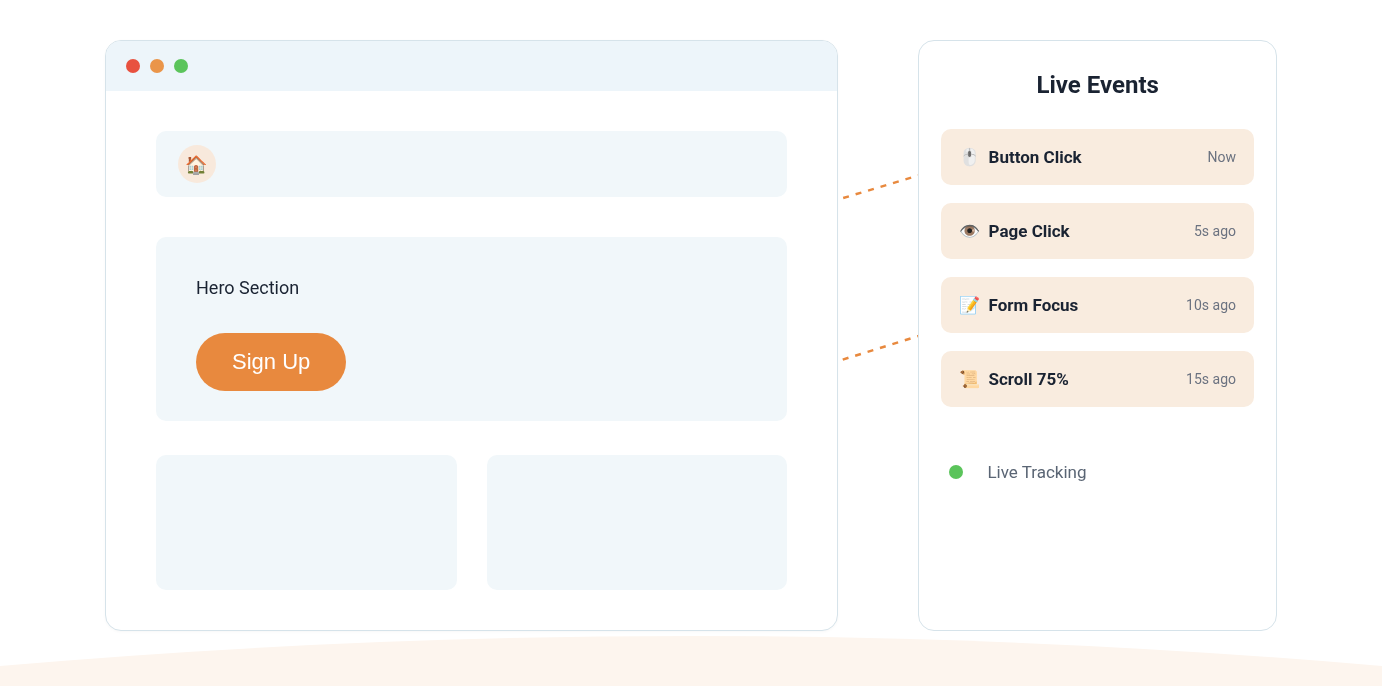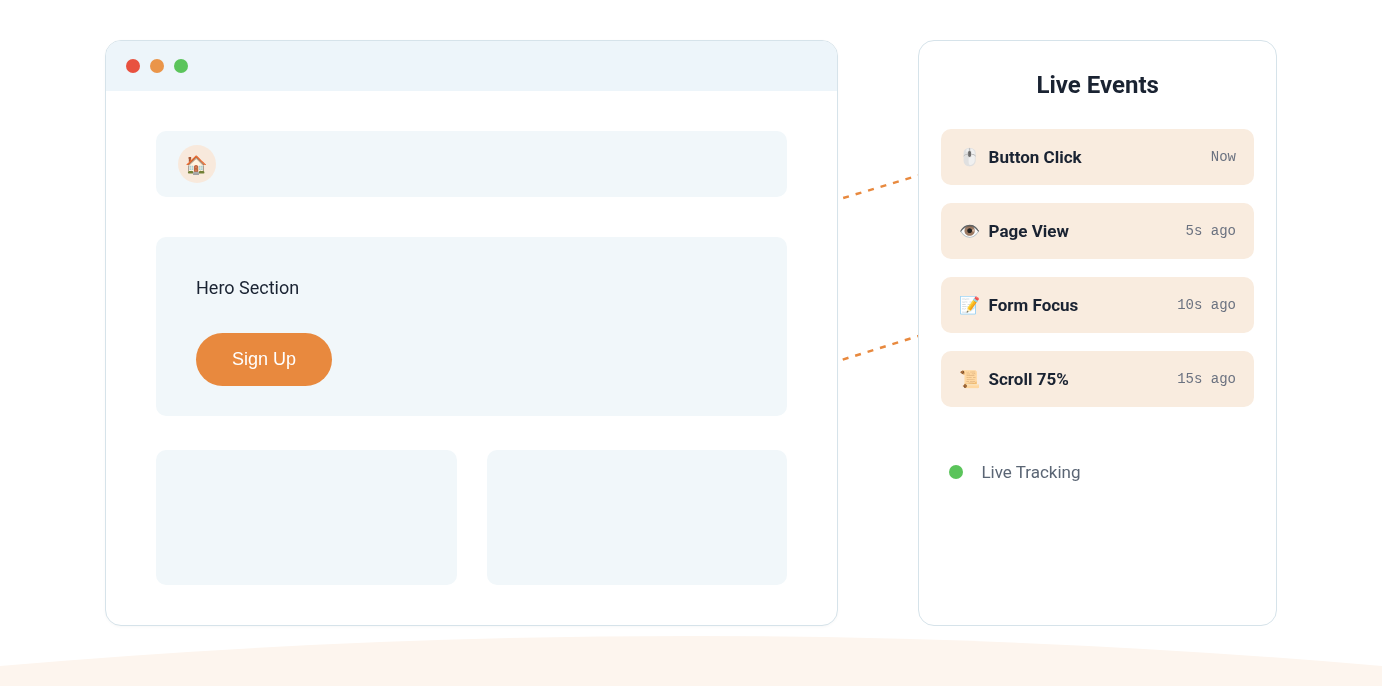--- a/index.html
+++ b/index.html
@@ -77,21 +77,21 @@
       color: #1a2332;
       font-size: 18px;
       margin-bottom: 35px;
     }
     .signup-button {
       background: #e8893e;
       color: #ffffff;
       border: none;
       border-radius: 999px;
       padding: 16px 36px;
-      font-size: 18px;
+      font-size: 22px;
       font-weight: 500;
       cursor: pointer;
     }
     .cards-row {
       display: flex;
       gap: 30px;
     }
     .card-placeholder {
       background: #f1f7fa;
       border-radius: 10px;
@@ -135,26 +135,25 @@
       font-size: 17px;
     }
     .event-label {
       color: #1a2332;
       font-size: 17px;
       font-weight: 700;
     }
     .event-time {
       color: #6b7280;
       font-size: 14px;
-      font-family: Liberation Mono, monospace;
     }
     .live-tracking {
       display: flex;
       align-items: center;
-      gap: 18px;
+      gap: 24px;
       padding-left: 8px;
     }
     .live-dot {
       width: 14px;
       height: 14px;
       background: #5bc45b;
       border-radius: 50%;
     }
     .live-label {
       color: #5a6574;
@@ -220,21 +219,21 @@
       <div class="event-item">
         <div class="event-left">
           <span class="event-icon">🖱️</span>
           <span class="event-label">Button Click</span>
         </div>
         <span class="event-time">Now</span>
       </div>
       <div class="event-item">
         <div class="event-left">
           <span class="event-icon">👁️</span>
-          <span class="event-label">Page View</span>
+          <span class="event-label">Page Click</span>
         </div>
         <span class="event-time">5s ago</span>
       </div>
       <div class="event-item">
         <div class="event-left">
           <span class="event-icon">📝</span>
           <span class="event-label">Form Focus</span>
         </div>
         <span class="event-time">10s ago</span>
       </div>

